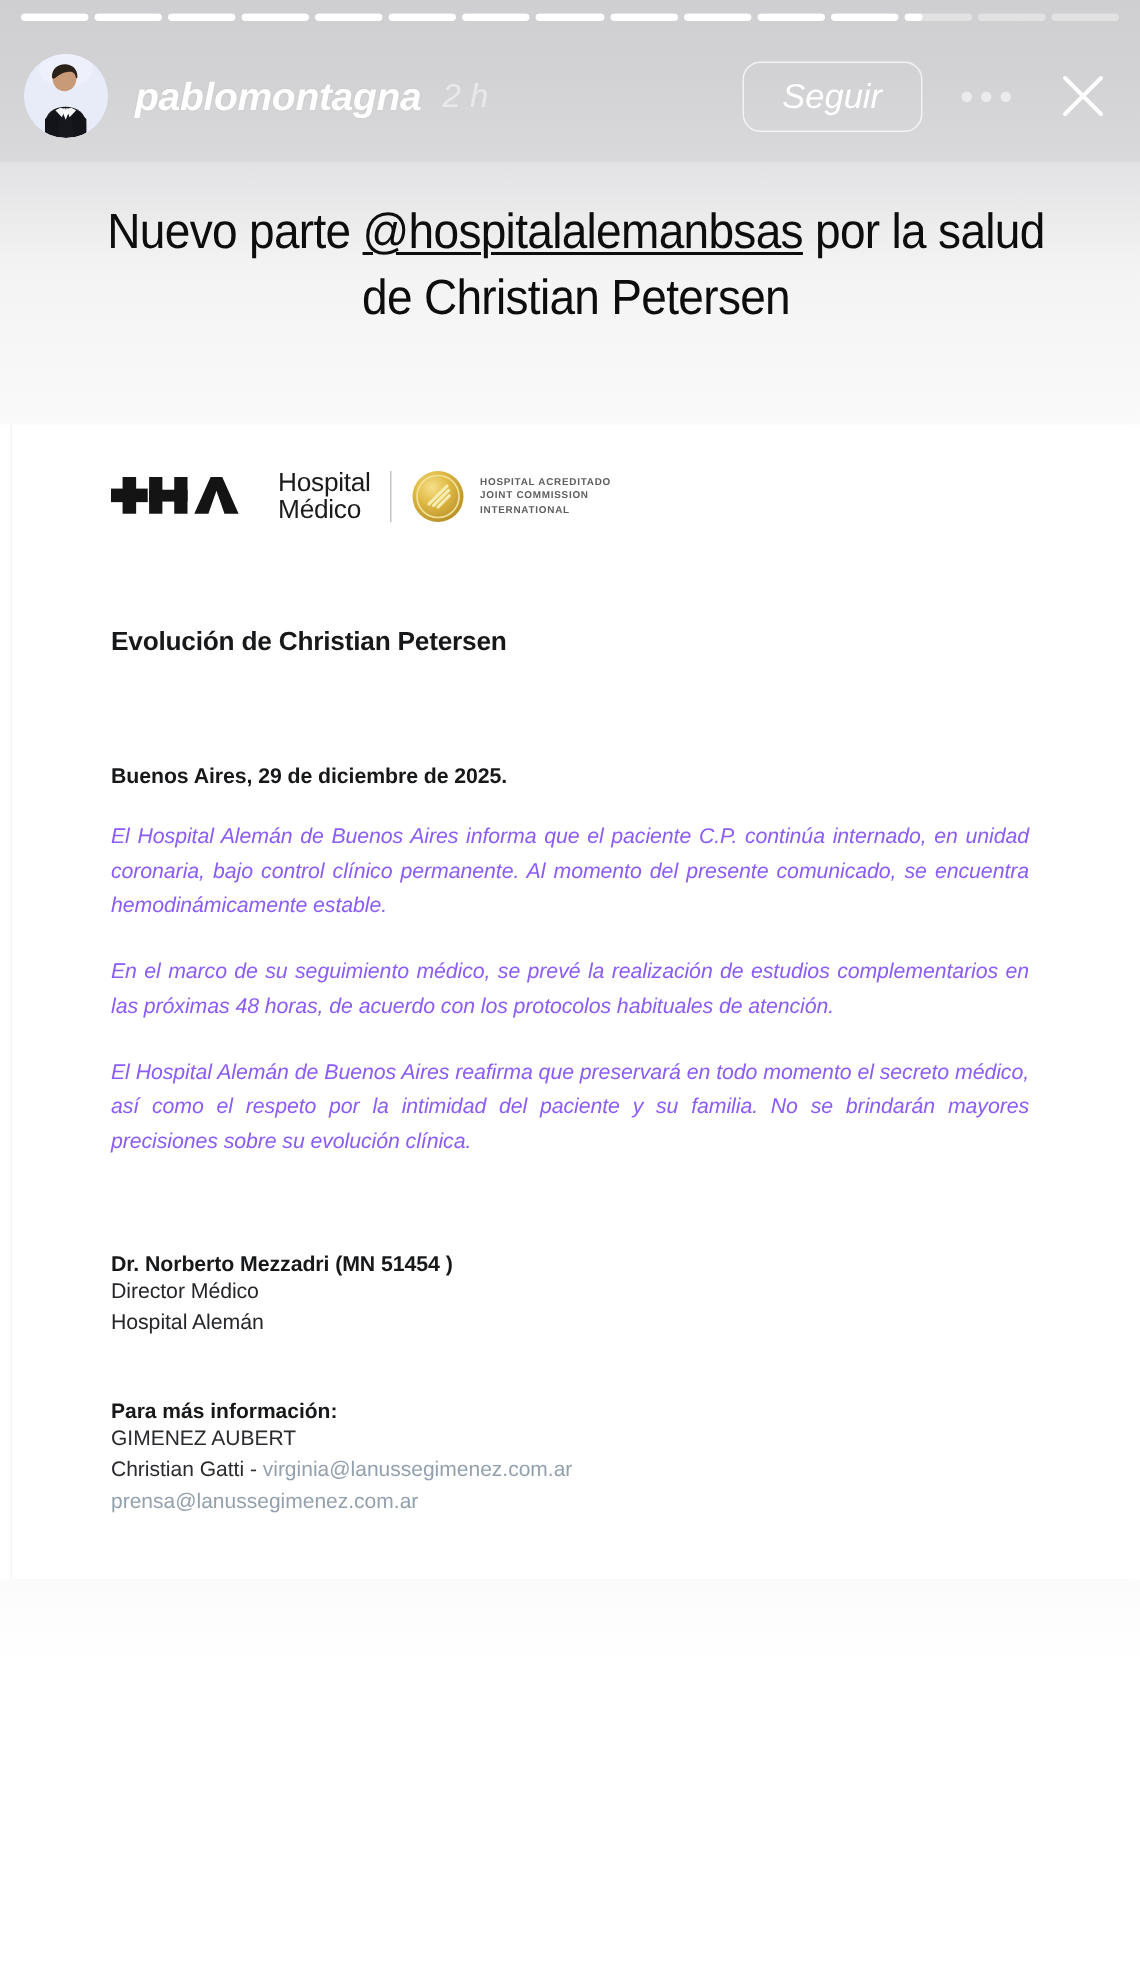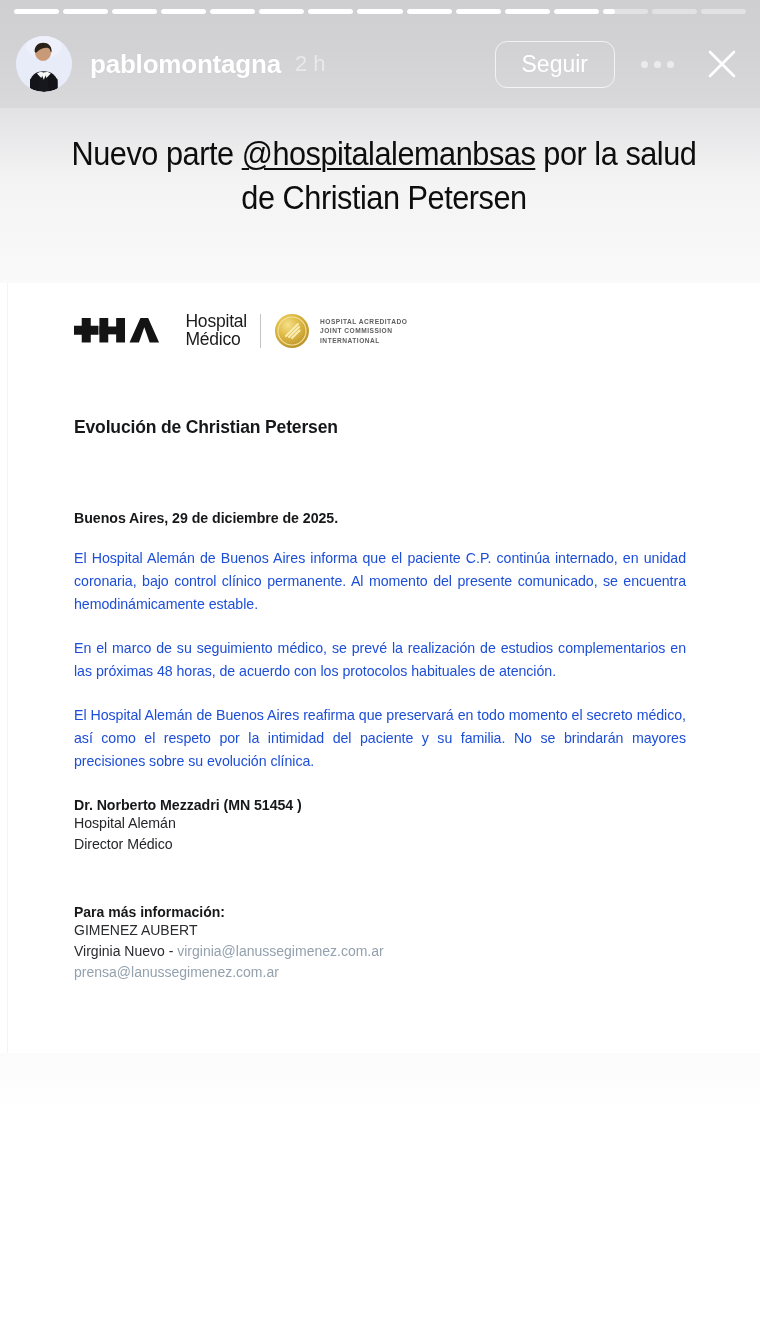--- a/index.html
+++ b/index.html
@@ -19,21 +19,21 @@
   }
   .progress-row {
     position:absolute; left:14px; top:9px; width:732px; height:5px;
     display:flex; gap:4px;
   }
   .seg { flex:1 1 0; height:5px; border-radius:3px; background:rgba(255,255,255,0.38); overflow:hidden; }
   .seg > i { display:block; height:100%; background:#ffffff; border-radius:3px; }
 
   .header-bar {
     position:absolute; left:0; top:22px; width:760px; height:84px;
-    display:flex; align-items:center; padding:0 18px 0 16px;
+    display:flex; align-items:center; padding:0 18px 0 16px;font-style:italic;
   }
   .avatar {
     width:56px; height:56px; border-radius:50%; flex:0 0 56px;
     background:radial-gradient(circle at 50% 30%, #eef0fb 0%, #e3e7f7 60%, #dfe3f4 100%);
     overflow:hidden; position:relative;
   }
   .avatar svg { display:block; width:100%; height:100%; }
   .username {
     margin-left:18px; color:#ffffff; font-size:26px; font-weight:600;
     letter-spacing:-0.2px; text-shadow:0 0 2px rgba(0,0,0,0.06);
@@ -90,28 +90,28 @@
   }
 
   .doc-title {
     text-align:left; font-size:17.5px; font-weight:700; color:#17181a;
     margin-top:62px; letter-spacing:-0.15px;
   }
   .doc-date {
     margin-top:72px; font-size:14.2px; font-weight:700; color:#17181a; letter-spacing:-0.05px;
   }
   .doc-p {
-    margin-top:21px; font-size:14.2px; line-height:1.62; color:#1d4ed8;
-    text-align:justify; text-justify:inter-word; letter-spacing:-0.05px;
-  }
-  .sign-block { margin-top:24px; }
+    margin-top:21px; font-size:14.2px; line-height:1.62; color:#8b5cf6;
+    text-align:justify; text-justify:inter-word; letter-spacing:-0.05px;font-style:italic;
+  }
+  .sign-block { margin-top:62px; }
   .sign-name { font-size:14.2px; font-weight:700; color:#17181a; letter-spacing:-0.05px; }
   .sign-line { font-size:14.2px; color:#25262a; line-height:1.45; letter-spacing:-0.05px; }
 
-  .contact-block { margin-top:50px; }
+  .contact-block { margin-top:40px; }
   .contact-title { font-size:14px; font-weight:700; color:#17181a; }
   .contact-org { font-size:14px; color:#2a2b2f; line-height:1.48; }
   .contact-person { font-size:14px; color:#2a2b2f; line-height:1.48; }
   .contact-email { color:#93a1ae; }
   .contact-email-line { font-size:14px; color:#93a1ae; line-height:1.48; }
 
   
   .bottom-area {
     position:absolute; left:0; top:1053px; width:760px; height:268px;
     background:linear-gradient(180deg,#fbfbfc 0%, #ffffff 22%, #ffffff 100%);
@@ -276,28 +276,28 @@
       <div class="doc-title">Evolución de Christian Petersen</div>
 
       <div class="doc-date">Buenos Aires, 29 de diciembre de 2025.</div>
 
       <p class="doc-p">El Hospital Alemán de Buenos Aires informa que el paciente C.P. continúa internado, en unidad coronaria, bajo control clínico permanente. Al momento del presente comunicado, se encuentra hemodinámicamente estable.</p>
       <p class="doc-p">En el marco de su seguimiento médico, se prevé la realización de estudios complementarios en las próximas 48 horas, de acuerdo con los protocolos habituales de atención.</p>
       <p class="doc-p">El Hospital Alemán de Buenos Aires reafirma que preservará en todo momento el secreto médico, así como el respeto por la intimidad del paciente y su familia. No se brindarán mayores precisiones sobre su evolución clínica.</p>
 
       <div class="sign-block">
         <div class="sign-name">Dr. Norberto Mezzadri (MN 51454 )</div>
+        <div class="sign-line">Director Médico</div>
         <div class="sign-line">Hospital Alemán</div>
-        <div class="sign-line">Director Médico</div>
       </div>
 
       <div class="contact-block">
         <div class="contact-title">Para más información:</div>
         <div class="contact-org">GIMENEZ AUBERT</div>
-        <div class="contact-person"><span>Virginia Nuevo - </span><span class="contact-email">virginia@lanussegimenez.com.ar</span></div>
+        <div class="contact-person"><span>Christian Gatti - </span><span class="contact-email">virginia@lanussegimenez.com.ar</span></div>
         <div class="contact-email-line">prensa@lanussegimenez.com.ar</div>
       </div>
 
     </div>
   </div>
 
   <div class="bottom-area"></div>
 
 </div>
 

